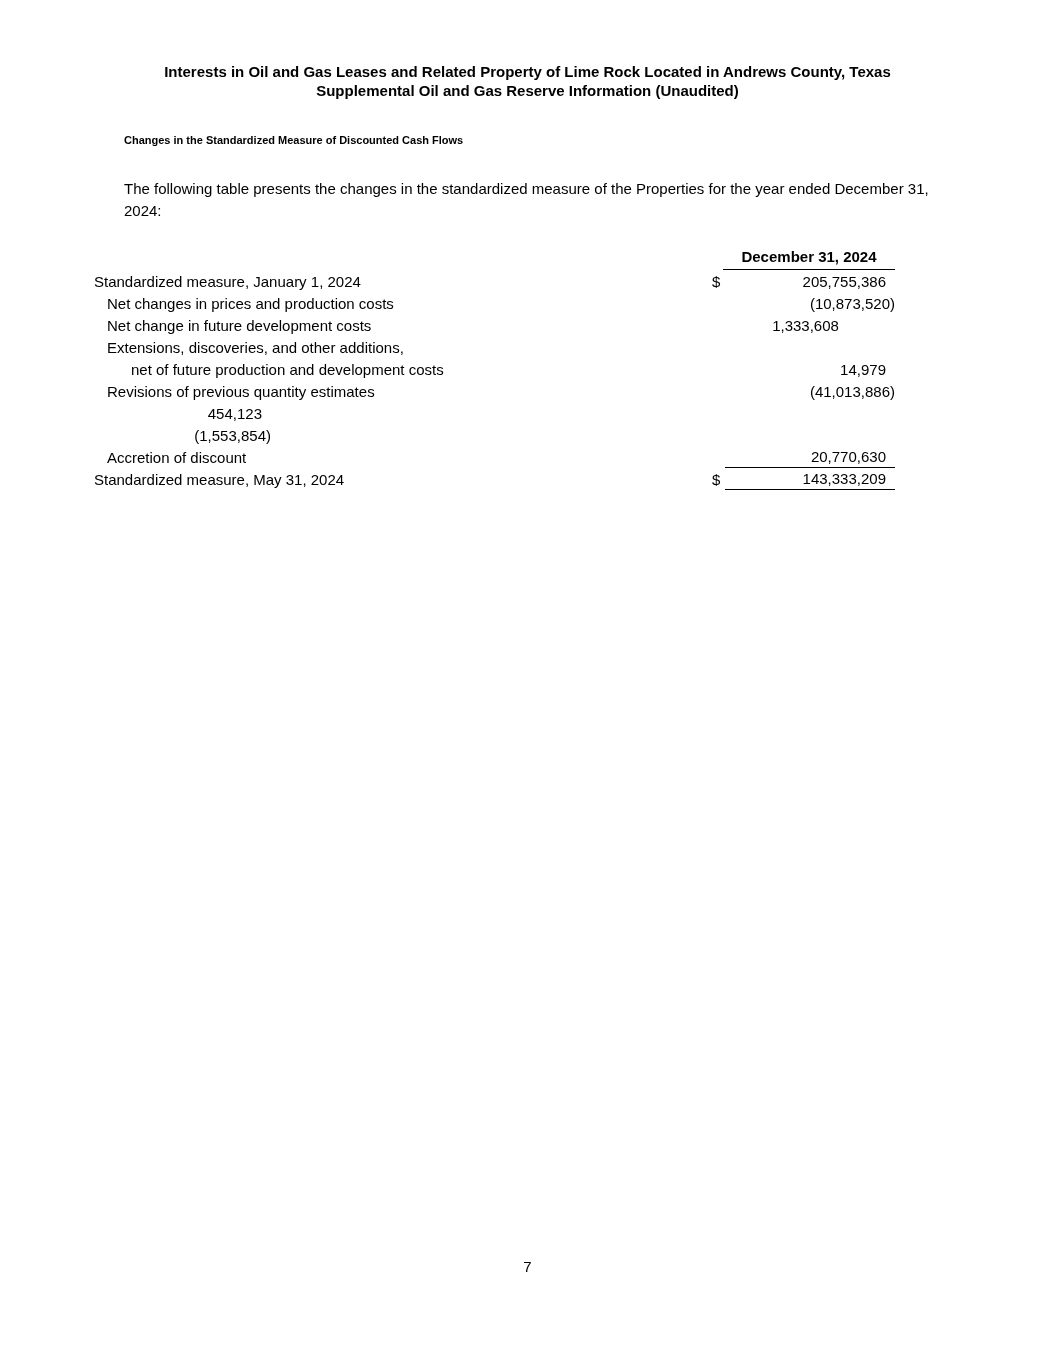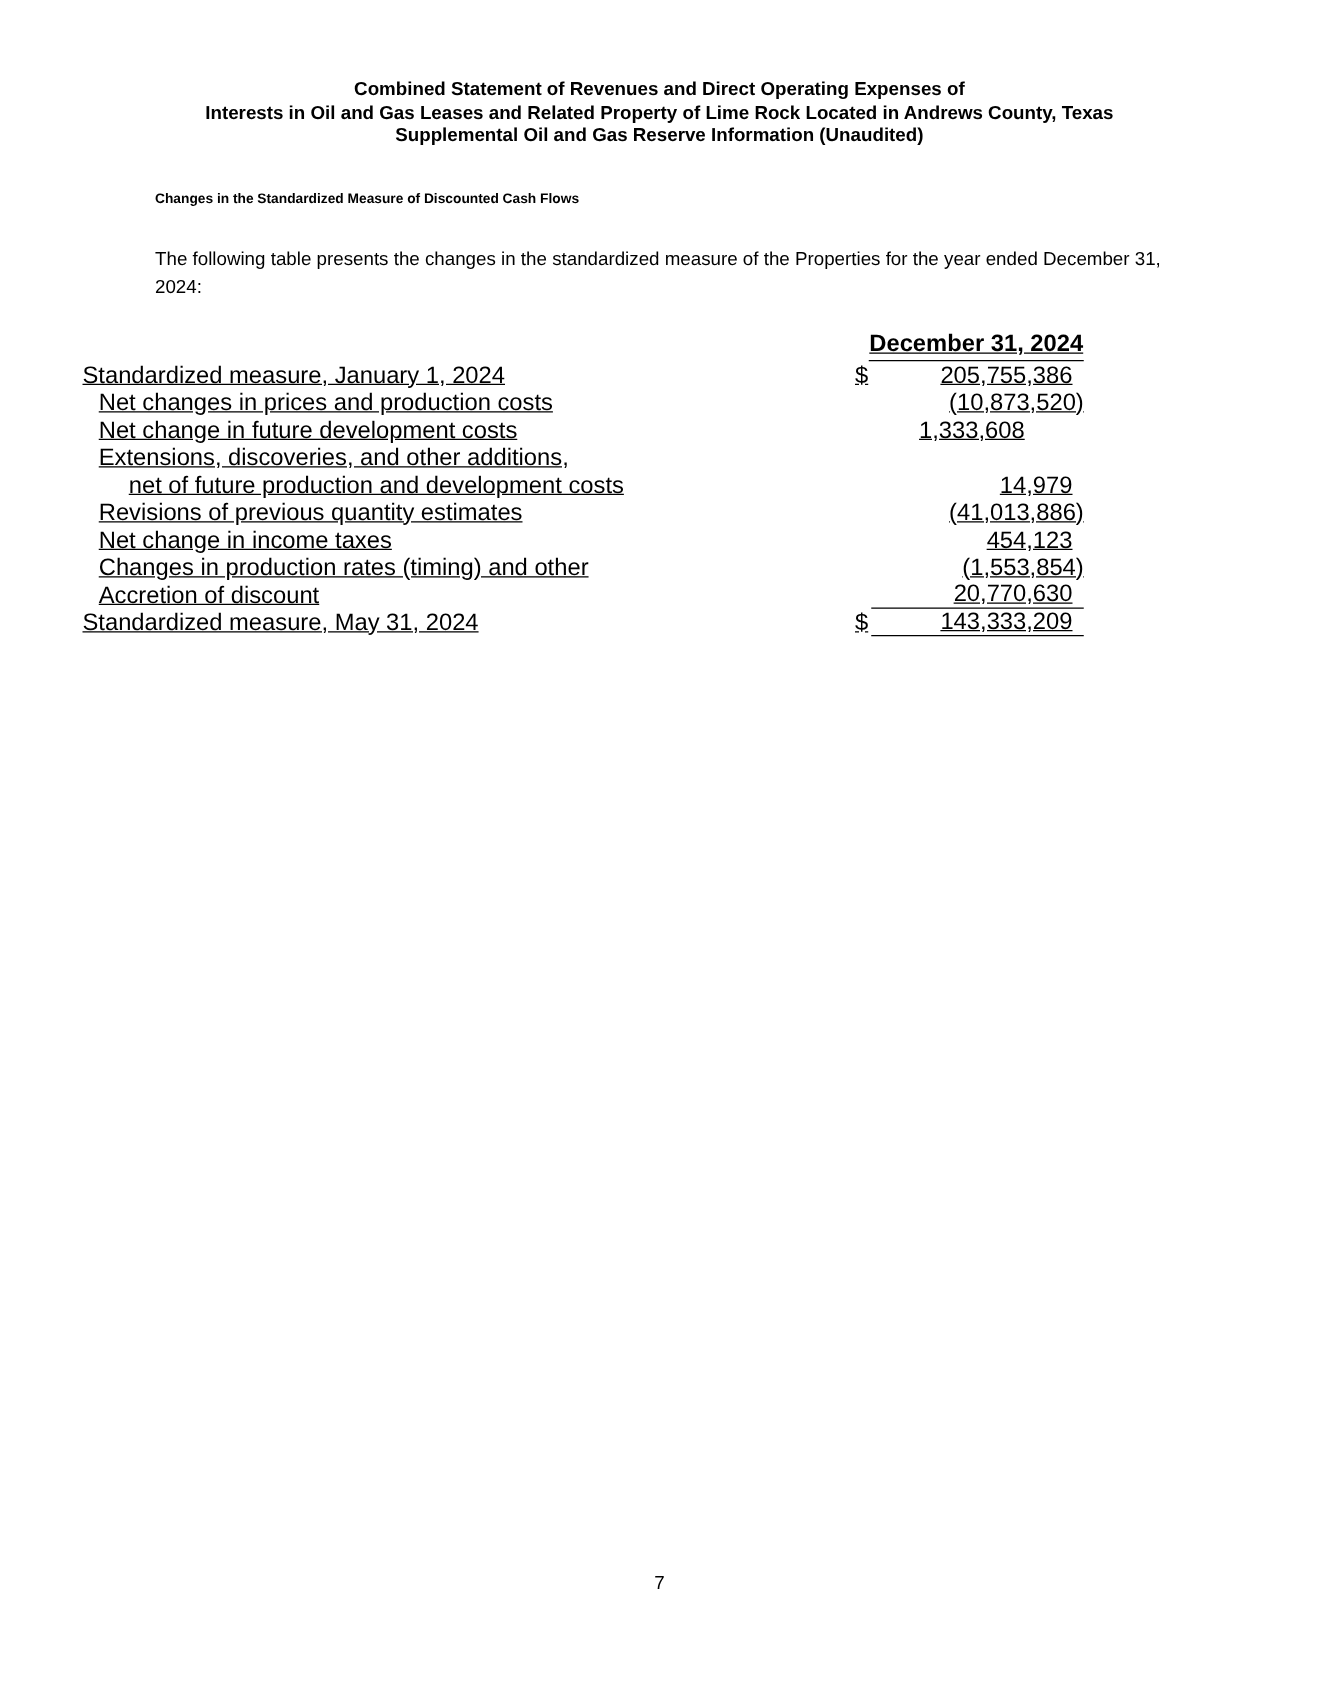--- a/index.html
+++ b/index.html
@@ -28,24 +28,23 @@
     font-size: 11px;
     line-height: 19px;
   }
   .intro-paragraph {
     margin: 28px 124px 0 124px;
     width: 808px;
     font-size: 15px;
     line-height: 22px;
   }
   .fin-table {
-    margin: 24px 0 0 60px;
+    margin: 24px 0 0 88px;
     width: 807px;
-    font-size: 19px;
-    text-decoration: underline;
+    font-size: 15px;
   }
   .t-row {
     display: flex;
     align-items: flex-end;
     height: 22px;
     line-height: 20px;
   }
   .t-row.header-row { justify-content: flex-end; height: 24px; }
   .col-header-cell {
     width: 172px;
@@ -74,21 +73,20 @@
     text-align: center;
     font-size: 15px;
   }
 </style>
 </head>
 <body>
 
 <div class="page">
 
   <div class="doc-header">
-    <div>Combined Statement of Revenues and Direct Operating Expenses of</div>
     <div>Interests in Oil and Gas Leases and Related Property of Lime Rock Located in Andrews County, Texas</div>
     <div>Supplemental Oil and Gas Reserve Information (Unaudited)</div>
   </div>
 
   <div class="section-heading">Changes in the Standardized Measure of Discounted Cash Flows</div>
 
   <p class="intro-paragraph">The following table presents the changes in the standardized measure of the Properties for the year ended December 31, 2024:</p>
 
   <div class="fin-table">
 
@@ -127,27 +125,25 @@
       <div class="value-cell" style="padding-right: 9px;">14,979</div>
     </div>
 
     <div class="t-row indent-1">
       <div class="label-cell">Revisions of previous quantity estimates</div>
       <div class="dollar-cell"></div>
       <div class="value-cell">(41,013,886)</div>
     </div>
 
     <div class="t-row indent-1">
-      <div class="label-cell">Net change in income taxes</div>
       <div class="dollar-cell"></div>
       <div class="value-cell" style="padding-right: 9px;">454,123</div>
     </div>
 
     <div class="t-row indent-1">
-      <div class="label-cell">Changes in production rates (timing) and other</div>
       <div class="dollar-cell"></div>
       <div class="value-cell">(1,553,854)</div>
     </div>
 
     <div class="t-row indent-1 rule-below">
       <div class="label-cell">Accretion of discount</div>
       <div class="dollar-cell"></div>
       <div class="value-cell" style="padding-right: 9px;">20,770,630</div>
     </div>
 

